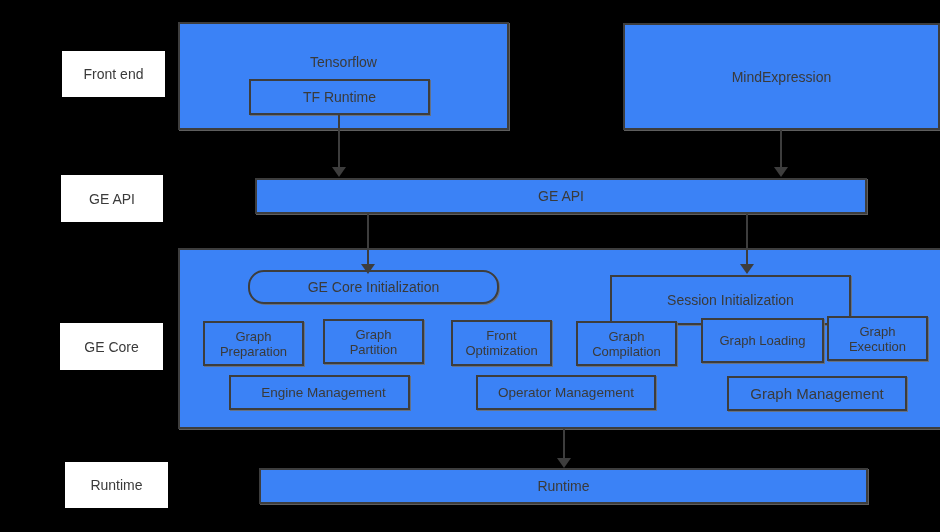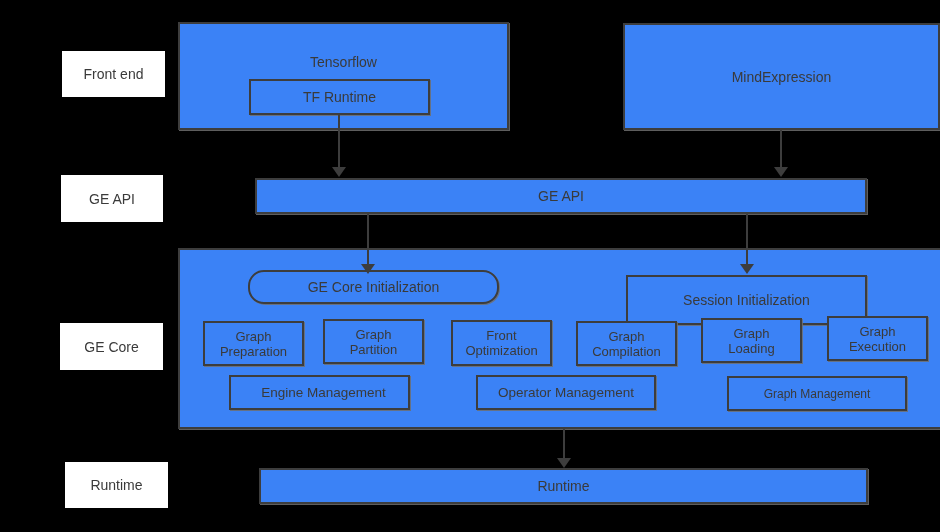--- a/index.html
+++ b/index.html
@@ -86,32 +86,32 @@
     <div class="box" style="left:69px; top:55px; width:181px; height:36px;">TF Runtime</div>
   </div>
 
   <div class="box" style="left:587px; top:23px; width:317px; height:107px;">MindExpression</div>
 
   <div class="box" style="left:219px; top:178px; width:612px; height:36px;">GE API</div>
 
   <div class="box" style="left:142px; top:248px; width:774px; height:181px; display:block;">
 
     <div class="box" style="left:68px; top:20px; width:251px; height:34px;border-radius:16px;">GE Core Initialization</div>
-    <div class="box" style="left:446px; top:25px; width:241px; height:50px;">Session Initialization</div>
+    <div class="box" style="left:430px; top:25px; width:241px; height:50px;">Session Initialization</div>
 
     <div class="box stage" style="left:23px; top:71px; width:101px; height:45px;">Graph Preparation</div>
     <div class="box stage" style="left:143px; top:69px; width:101px; height:45px;">Graph Partition</div>
     <div class="box stage" style="left:271px; top:70px; width:101px; height:46px;">Front Optimization</div>
     <div class="box stage" style="left:396px; top:71px; width:101px; height:45px;">Graph Compilation</div>
-    <div class="box stage" style="left:521px; top:68px; width:101px; height:45px;">Graph Loading</div>
+    <div class="box stage" style="left:521px; top:68px; width:123px; height:45px;">Graph Loading</div>
     <div class="box stage" style="left:647px; top:66px; width:101px; height:45px;">Graph Execution</div>
 
     <div class="box" style="left:49px; top:125px; width:181px; height:35px; font-size:13.5px;padding-left:8px;">Engine Management</div>
     <div class="box" style="left:296px; top:125px; width:180px; height:35px; font-size:13.5px;">Operator Management</div>
-    <div class="box" style="left:547px; top:126px; width:180px; height:35px; font-size:12px;">Graph Management</div>
+    <div class="box" style="left:547px; top:126px; width:180px; height:35px; font-size:15px;">Graph Management</div>
   </div>
 
   <div class="box" style="left:223px; top:468px; width:609px; height:36px;">Runtime</div>
 
   <div>
     <div class="arrow-line" style="left:302px; top:115px; height:52px;"></div>
     <div class="arrow-head" style="left:296px; top:167px;"></div>
   </div>
 
   <div>

